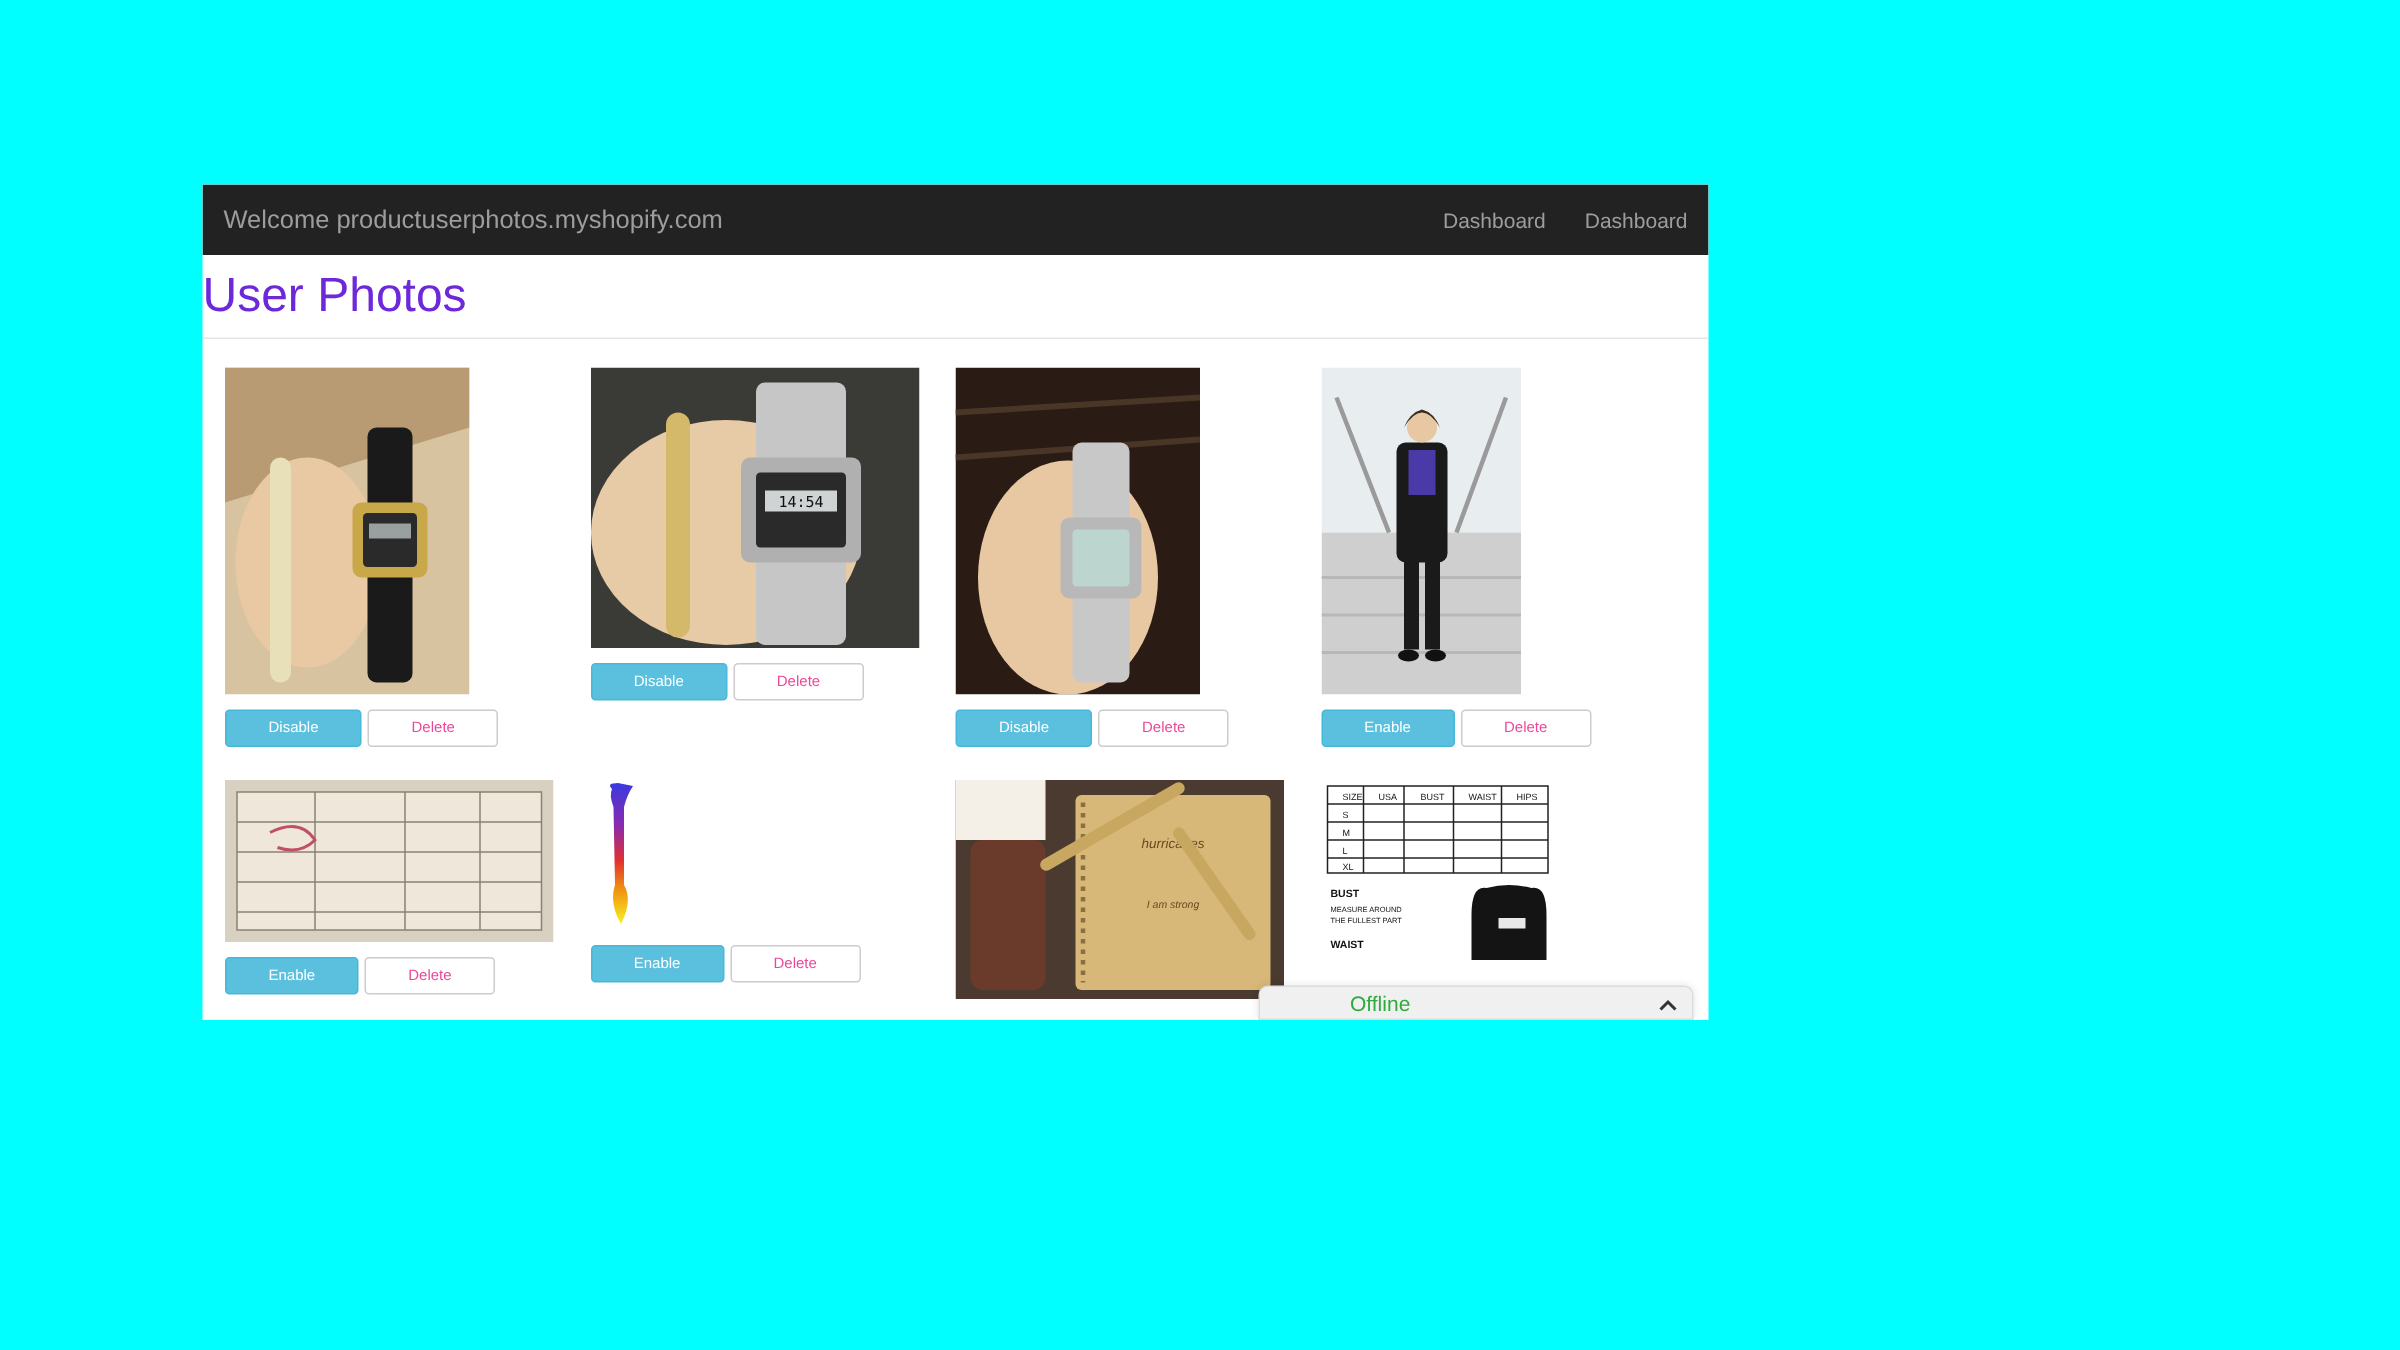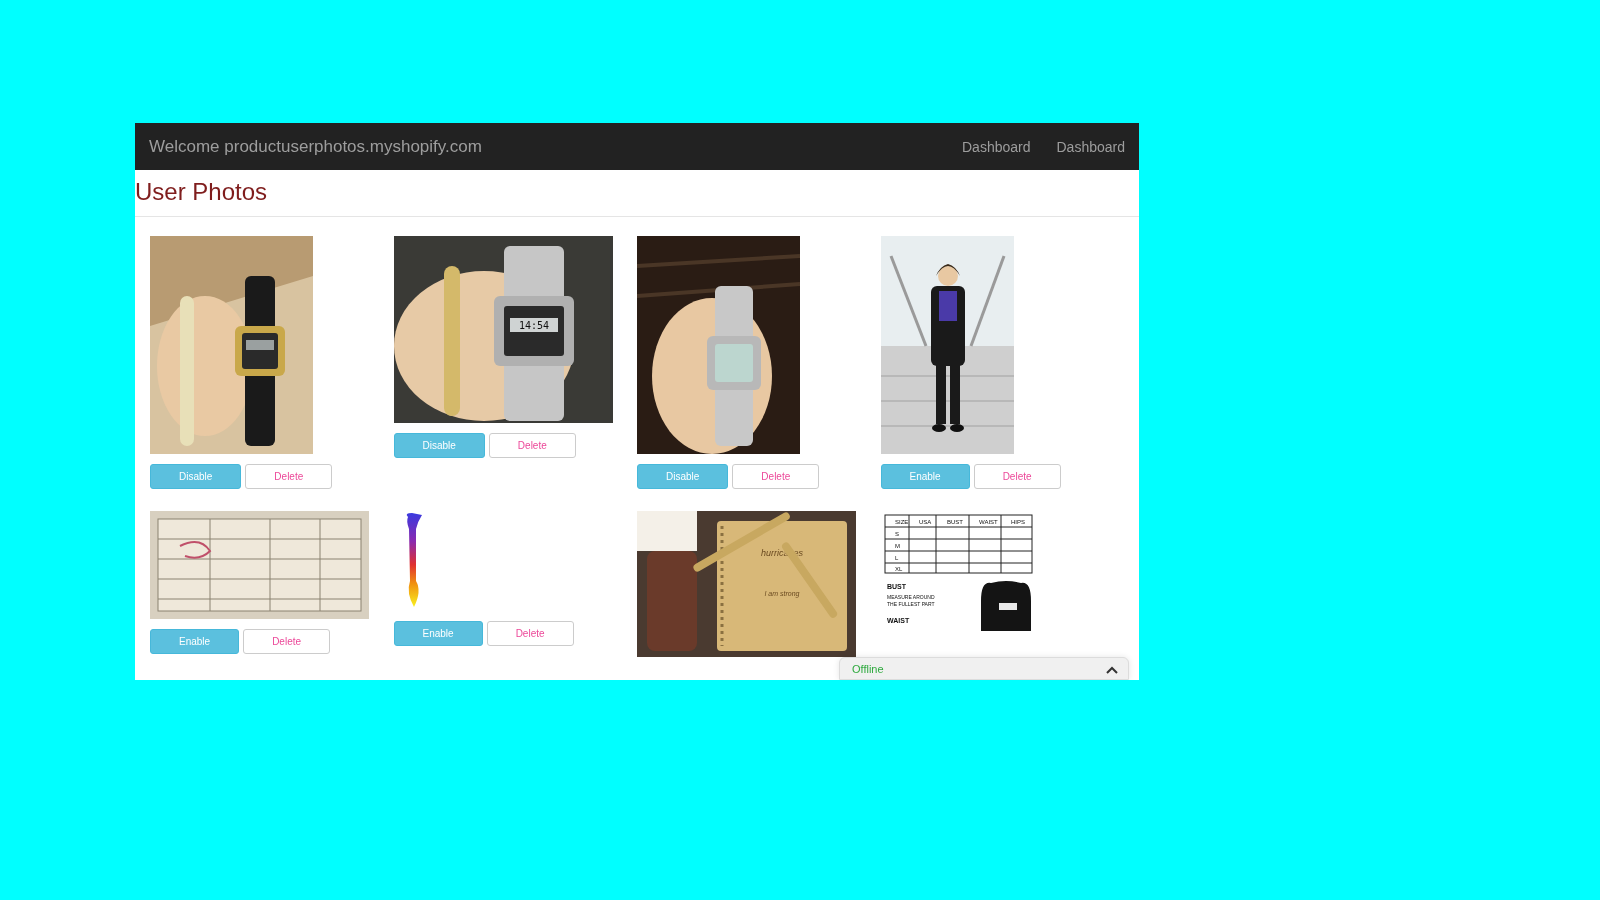--- a/index.html
+++ b/index.html
@@ -38,23 +38,23 @@
       gap: 26px;
       justify-content: flex-end;
     }
     .navbar-nav a {
       color: #9d9d9d;
       text-decoration: none;
       font-size: 14px;
       cursor: pointer;
     }
     .page-title {
-      font-size: 24px;
+      font-size: 32px;
       font-weight: 500;
-      color: #7f1d1d;
+      color: #6d28d9;
       padding: 8px 15px 10px 0;
       margin: 0 0 0 0;
     }
     .content {
       padding: 0 0 0 0;
     }
     .title-wrap {
       padding-left: 0;
       border-bottom: 1px solid #e5e5e5;
       margin-bottom: 19px;
@@ -111,22 +111,23 @@
       border-top-left-radius: 6px;
       border-top-right-radius: 6px;
       display: flex;
       align-items: center;
       justify-content: space-between;
       padding: 0 10px 0 12px;
       box-shadow: 0 0 6px rgba(0,0,0,0.1);
     }
     .chat-status {
       color: #2faa3f;
-      font-size: 11px;
+      font-size: 14px;
       font-weight: 500;
+      margin-left: 48px;
     }
     .chat-chevron {
       color: #555555;
       font-size: 14px;
     }
   </style>
 </head>
 <body>
 
 <div class="app-container">

